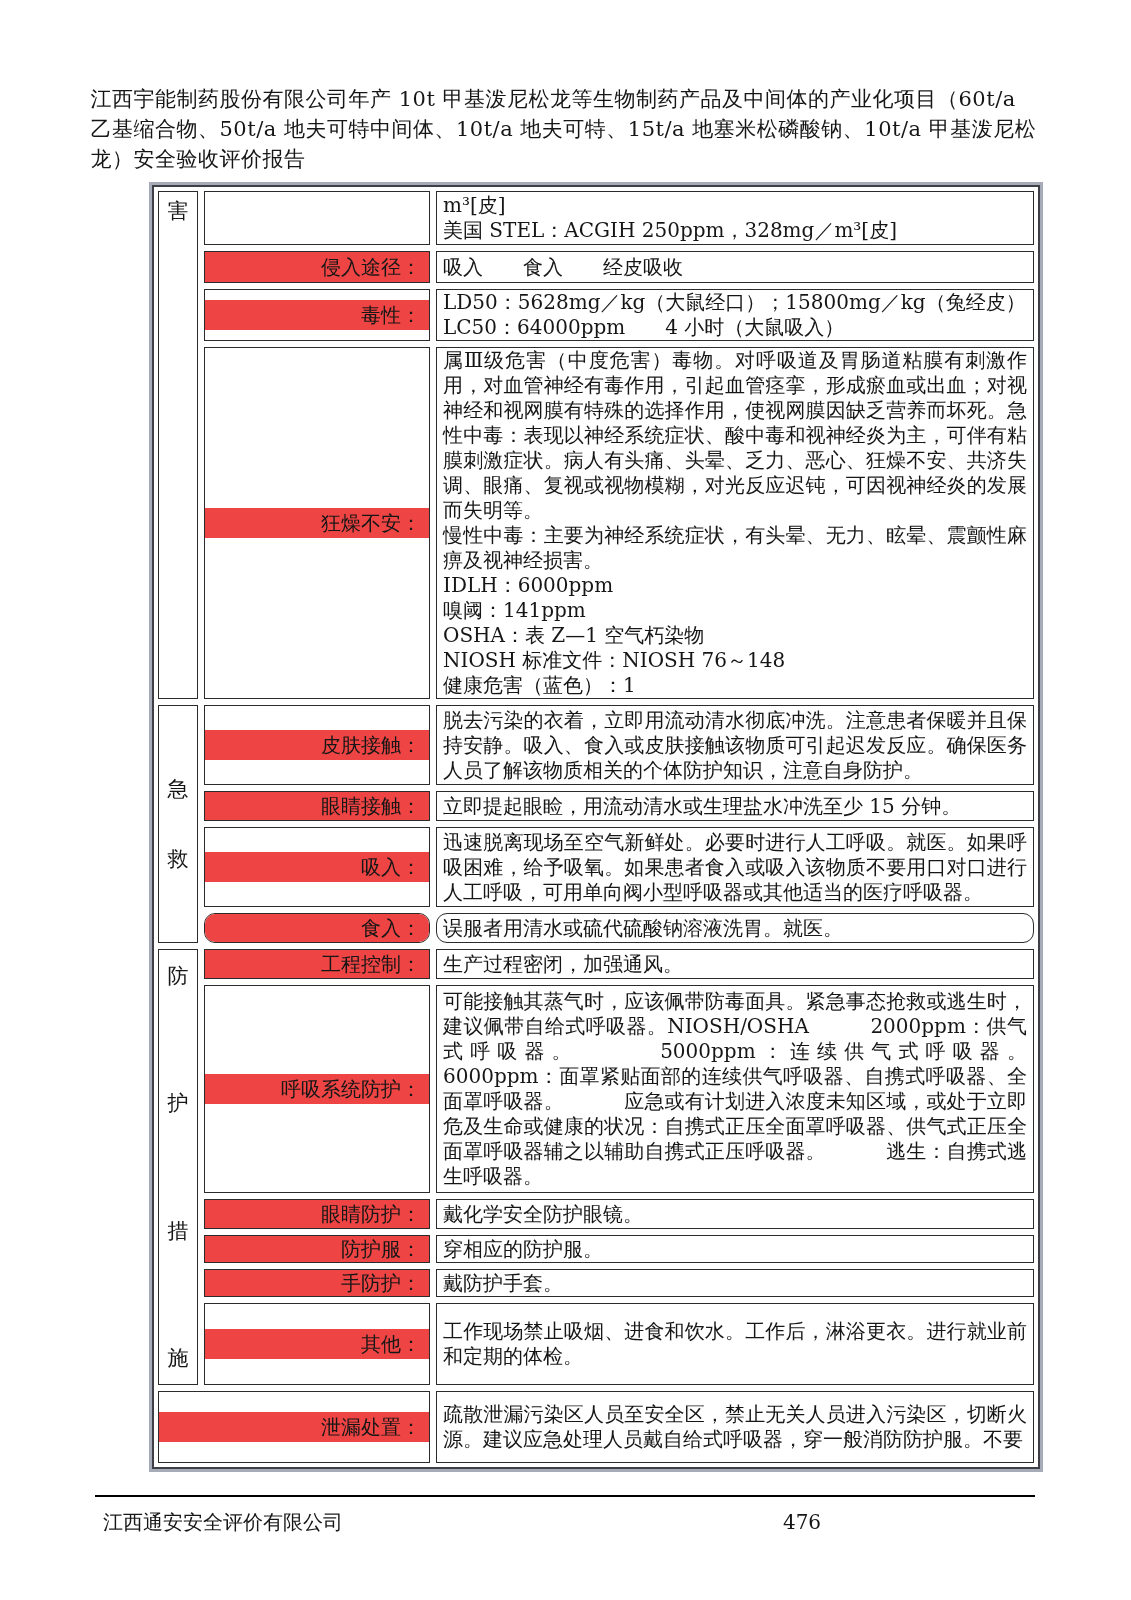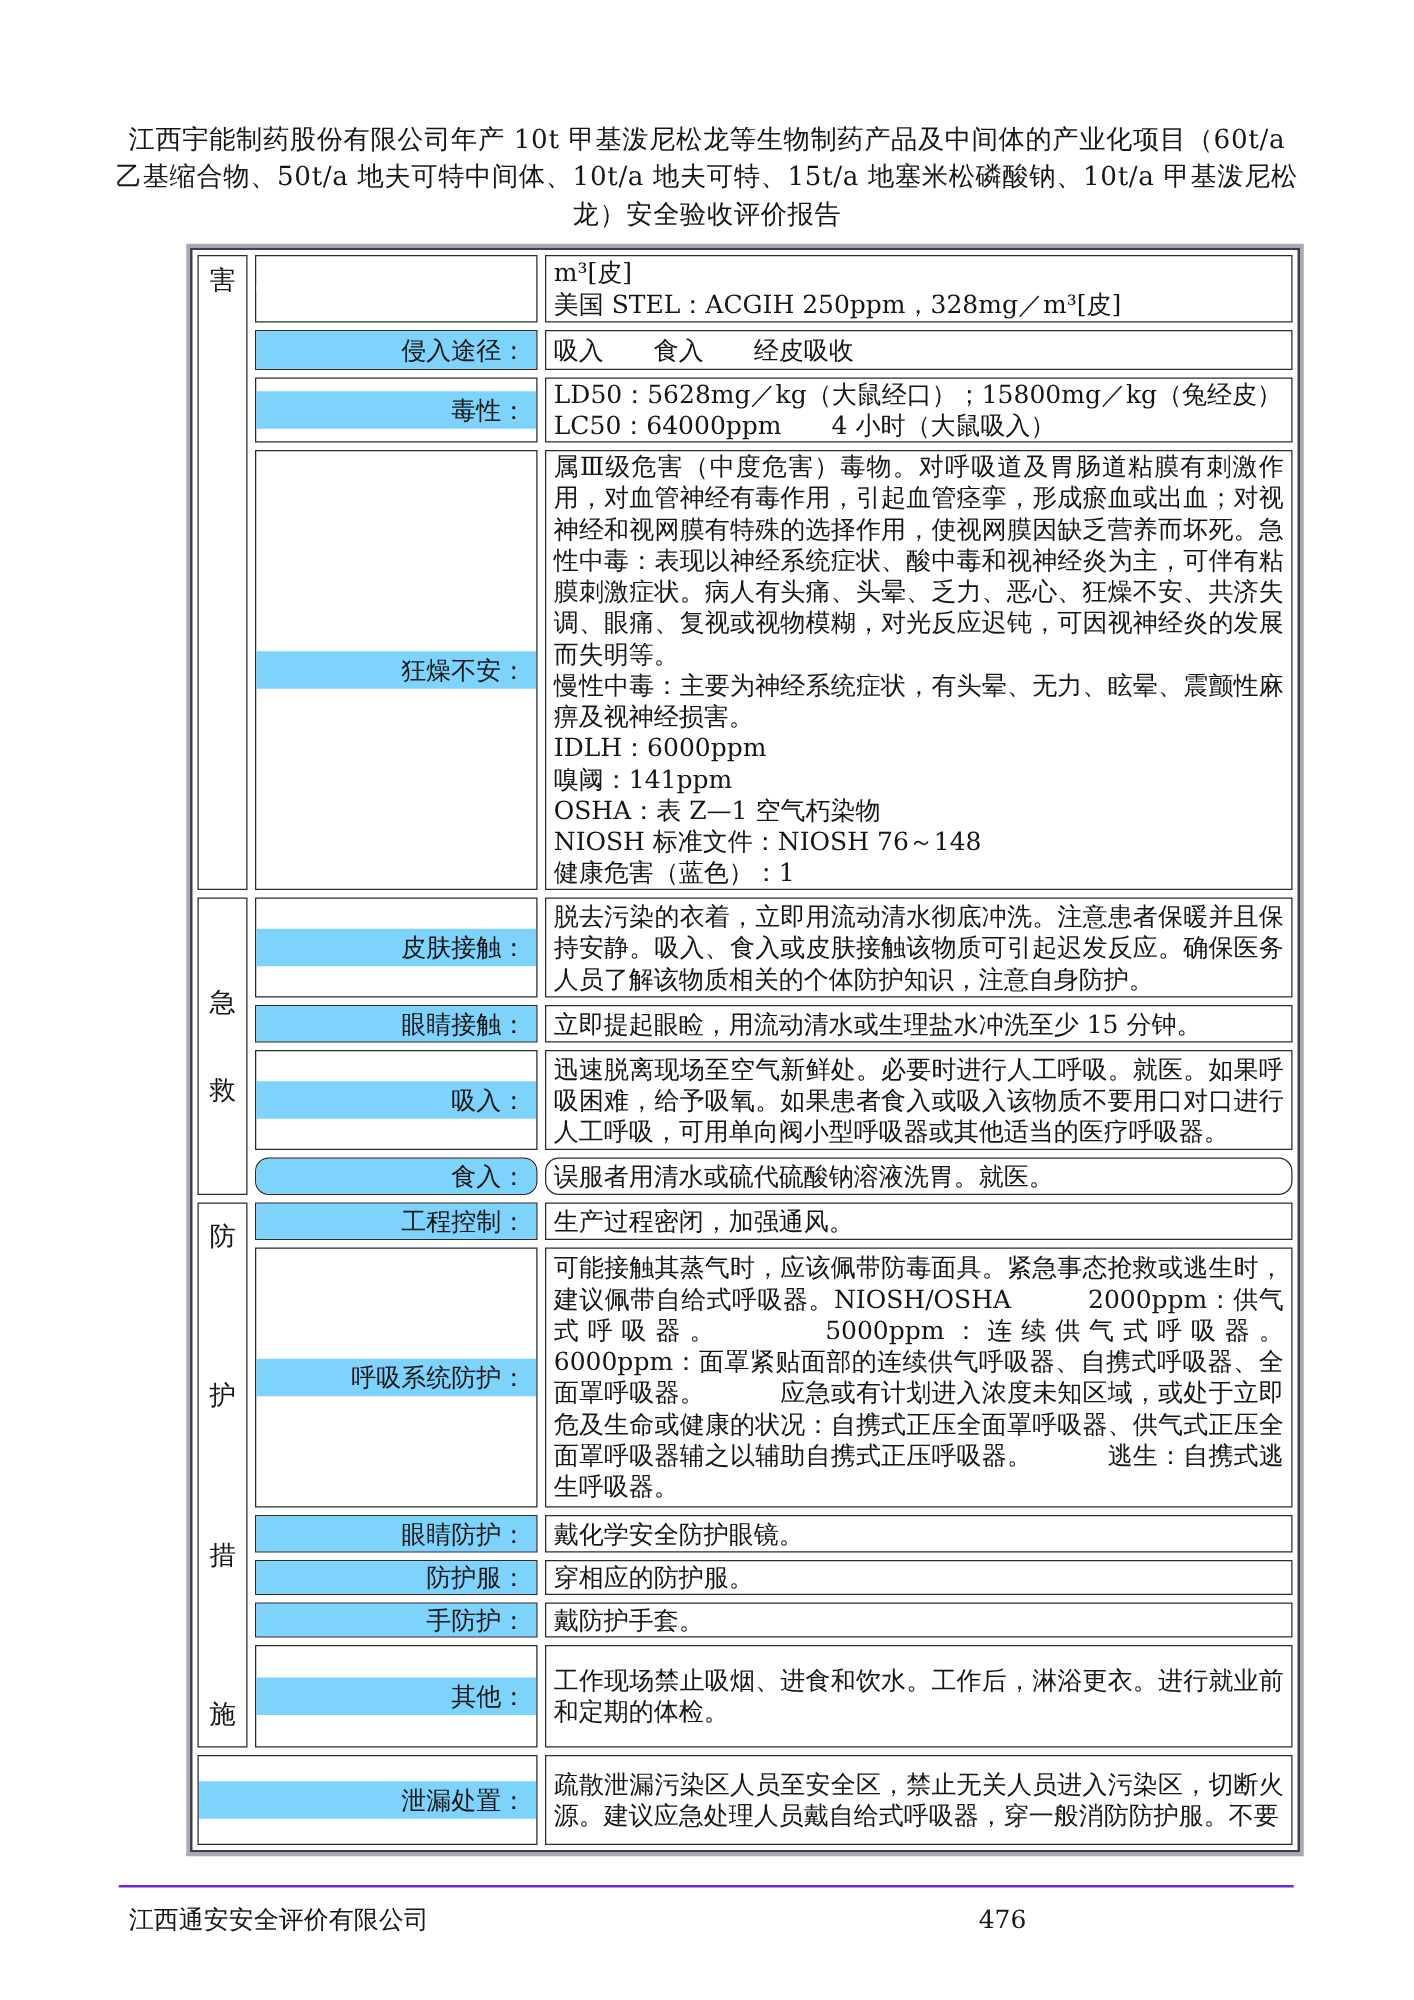--- a/index.html
+++ b/index.html
@@ -8,22 +8,22 @@
     width: 1131px; height: 1600px;
     font-family: "DejaVu Serif", "Liberation Serif", serif;
     color: #161616;
     position: relative;
     overflow: hidden;
   }
   .page { padding-top: 84px; }
 
   
   .doc-title {
-    width: 950px; margin: 12px auto;
-    text-align: center;
+    width: 950px; margin: 0 auto;
+    text-align: left;
     font-size: 21px; line-height: 30px;
     letter-spacing: 0.5px;
   }
 
   
   .safety-table {
     margin-left: 152px; margin-top: 11px;
     width: 888px;
     border: 2px solid #3e3f47;
     outline: 3px solid #a7abb8;
@@ -48,21 +48,21 @@
   .group-hazard   { grid-column: 1; grid-row: 1 / span 4; justify-content: flex-start; padding-top: 5px; }
   .group-firstaid { grid-column: 1; grid-row: 5 / span 4; justify-content: center; gap: 42px; }
   .group-protect  { grid-column: 1; grid-row: 9 / span 6; justify-content: space-between; padding: 12px 0; }
 
   
   .label-cell {
     grid-column: 2;
     display: flex; align-items: center;
   }
   .label-band {
-    background: #7dd3fc;
+    background: #ef4444;
     width: 100%;
     text-align: right;
     font-size: 20px;
     line-height: 26px;
     padding: 2px 8px 2px 4px;
   }
   .label-empty { background: #ffffff; }
 
   
   .content-cell {
@@ -81,21 +81,21 @@
   .r1  { grid-row: 1; }  .r2  { grid-row: 2; }  .r3  { grid-row: 3; }
   .r4  { grid-row: 4; }  .r5  { grid-row: 5; }  .r6  { grid-row: 6; }
   .r7  { grid-row: 7; }  .r8  { grid-row: 8; border-radius: 11px; }  .r9  { grid-row: 9; }
   .r10 { grid-row: 10; } .r11 { grid-row: 11; } .r12 { grid-row: 12; }
   .r13 { grid-row: 13; } .r14 { grid-row: 14; } .r15 { grid-row: 15; }
   .span2 { grid-column: 1 / span 2; }
 
   
   .footer {
     width: 940px; margin: 26px auto 0 95px;
-    border-top: 2px solid #6d28d9;
+    border-top: 2px solid #000000;
     padding-top: 12px;
     display: flex; align-items: baseline;
     font-size: 20px;
   }
   .footer-company { flex: 1; text-align: left; padding-left: 8px; }
   .footer-page    { flex: 1; text-align: center; }
   .footer-docnum  { flex: 1; text-align: right; padding-right: 2px; }
 </style>
 </head>
 <body>

